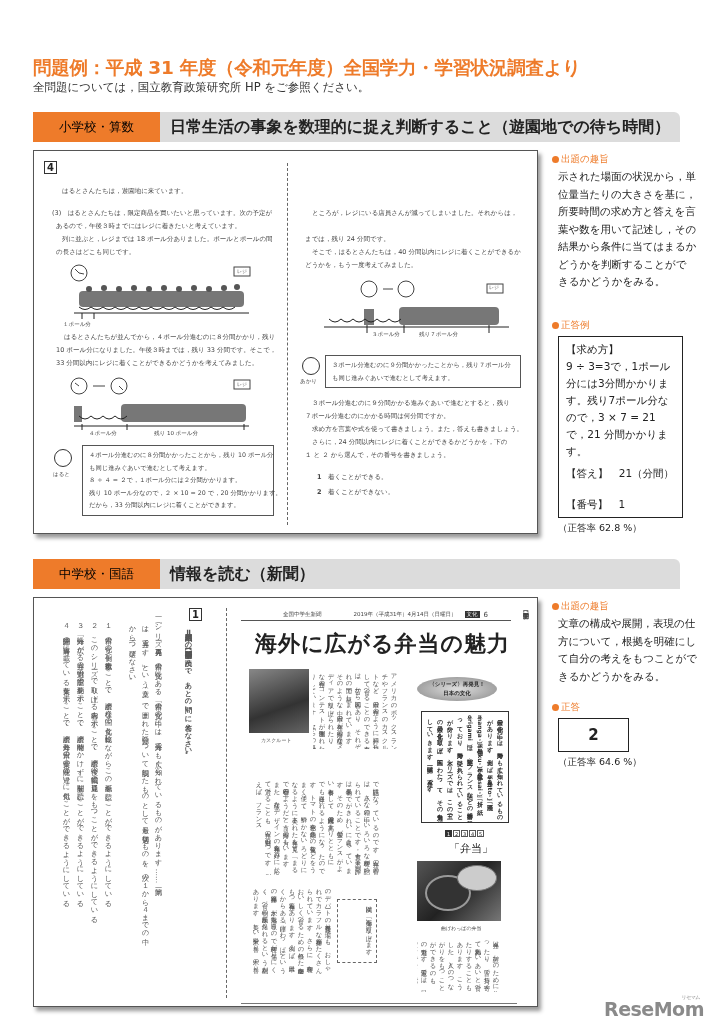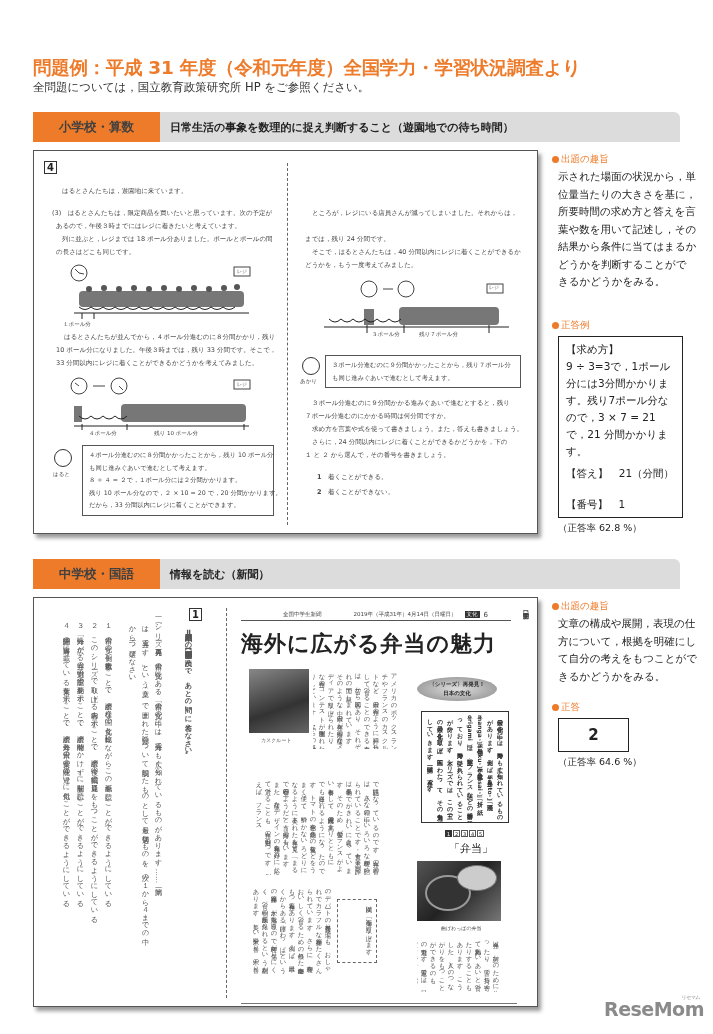--- a/index.html
+++ b/index.html
@@ -1,21 +1,21 @@
 <!DOCTYPE html>
 <html><head>
 <meta charset="utf-8">
 <style>
 *{box-sizing:border-box;margin:0;padding:0}
 body{width:713px;height:1034px;background:#fff;font-family:"DejaVu Sans",sans-serif;color:#222;position:relative;overflow:hidden}
 .title{position:absolute;left:33px;top:55px;font-size:18.5px;font-weight:bold;color:#ee7b2a;letter-spacing:-0.3px;white-space:nowrap}
 .subtitle{position:absolute;left:33px;top:80px;font-size:11.5px;color:#333;white-space:nowrap}
 .band{position:absolute;left:33px;width:647px;height:30px;background:#dcdcdc;border-top-right-radius:6px;display:flex;align-items:center}
-.band .tag{width:127px;height:30px;background:#ee7b2a;color:#404040;font-size:12.5px;font-weight:bold;display:flex;align-items:center;justify-content:center}
-.band .btitle{margin-left:10px;font-size:11px;color:#222;font-weight:bold;white-space:nowrap}
+.band .tag{width:127px;height:30px;background:#ee7b2a;color:#000000;font-size:12.5px;font-weight:normal;display:flex;align-items:center;justify-content:center}
+.band .btitle{margin-left:10px;font-size:16px;color:#222;font-weight:bold;white-space:nowrap}
 .sheet{position:absolute;background:#fff;border:1px solid #555;box-shadow:3px 4px 4px #999}
 .dash-v{position:absolute;border-left:1px dashed #666}
 .qnum{position:absolute;border:1px solid #333;font-size:10px;font-weight:bold;width:13px;height:13px;display:flex;align-items:center;justify-content:center}
 .ptxt{position:absolute;font-size:6.5px;line-height:13.5px;color:#444;white-space:nowrap}
 .illus{position:absolute}
 .bubble{position:absolute;border:1px solid #555;font-size:6.3px;line-height:12.5px;color:#444;padding:3px 6px;white-space:nowrap}
 .face{position:absolute;width:18px;height:18px;border:1.5px solid #333;border-radius:50%;background:#fff}
 .facelbl{position:absolute;font-size:5.5px;color:#444}
 .side{position:absolute;left:552px;width:145px}
 .side .head{font-size:9.5px;color:#ee7b2a;display:flex;align-items:center}
@@ -189,21 +189,21 @@
   <div class="vtxt" style="left:26px;top:20px">４　外国語の辞書に載っている言葉を示すことで，読者が海外と日本の言葉の意味の違いに気付くことができるようにしている。</div>
 </div>
 
 <div class="paper">
   <div style="position:absolute;left:0;top:0;width:270px;height:12px;border-bottom:1.5px solid #555;font-size:5.5px;color:#444;display:flex;align-items:center">
     <span style="margin-left:42px">全国中学生新聞</span>
     <span style="margin-left:32px">2019年（平成31年）4月14日（日曜日）</span>
     <span style="margin-left:8px;background:#333;color:#fff;padding:0 2px">文化</span>
     <span style="margin-left:4px;font-size:7px">6</span>
   </div>
-  <div style="position:absolute;left:0;top:20px;font-size:22px;font-weight:bold;color:#222;letter-spacing:1px;white-space:nowrap">海外に広がる弁当の魅力</div>
+  <div style="position:absolute;left:14px;top:20px;font-size:22px;font-weight:bold;color:#222;letter-spacing:1px;white-space:nowrap">海外に広がる弁当の魅力</div>
 
   <div style="position:absolute;left:8px;top:60px;width:60px;height:64px;background:linear-gradient(160deg,#888,#333 60%,#666)"></div>
   <div style="position:absolute;left:20px;top:128px;font-size:5px;color:#444">カスクルート</div>
 
   <div class="vtxt" style="left:72px;top:60px;height:80px;font-size:6.3px;line-height:9px;white-space:normal;overflow:hidden;width:86px">アメリカのボックスランチやフランスのカスクルートなど，日本の弁当のように戸外に持ち出して食べることのできる食事は，昔から各国にあり，それぞれの国で親しまれています。そのような中，日本の弁当が海外の様々なメディアで取り上げられたり，国際的な弁当のコンテストが開催されたりしています。私たちの身近にあり，特別なものではない弁当が，今，海外</div>
   <div class="vtxt" style="left:10px;top:168px;height:98px;font-size:6.3px;line-height:9px;white-space:normal;overflow:hidden;width:130px;left:72px;left:84px;left:10px">で話題になっているのです。弁当の一番の魅力は，小さな箱の中にいろいろな料理が詰められていることです。主食，主菜，副菜，時には果物までがきれいに収まっています。そのため，栄養バランスがよい食事として，健康志向の高まりとともに，海外でも注目されるようになったのです。トマトの赤色や卵焼きの黄色などをうまく使って，鮮やかないろどりになるように工夫された弁当を見て，「まるで宝石箱のようだ」と言う海外の方もいます。また，様々なデザインの弁当箱を好みに応じて選べることも，弁当の魅力の一つです。例えば，フランス</div>
   <div class="vtxt" style="left:12px;top:275px;height:90px;font-size:6.3px;line-height:9px;white-space:normal;overflow:hidden;width:80px">のデパートの食器売り場でも，おしゃれでカラフルな弁当箱がたくさん売られています。さらに，料理をおいしく食べるための優れた機能をもつ弁当箱もあります。例えば，日本に古くからある「曲げわっぱ」という木製の弁当箱は，木が湿気を吸うので料理が傷りにくく，食べ物の風味が保たれるという利点があります。美しい木目や香り，木の香りなども楽しめる「曲げわっぱ」は，海外でも広く知られています。</div>
 
   <div style="position:absolute;left:176px;top:68px;width:80px;height:24px;border-radius:50%;background:radial-gradient(#ddd,#888);font-size:5.5px;text-align:center;line-height:9px;padding-top:3px;color:#222;font-weight:bold">
     <div>〈シリーズ〉再発見！</div>

